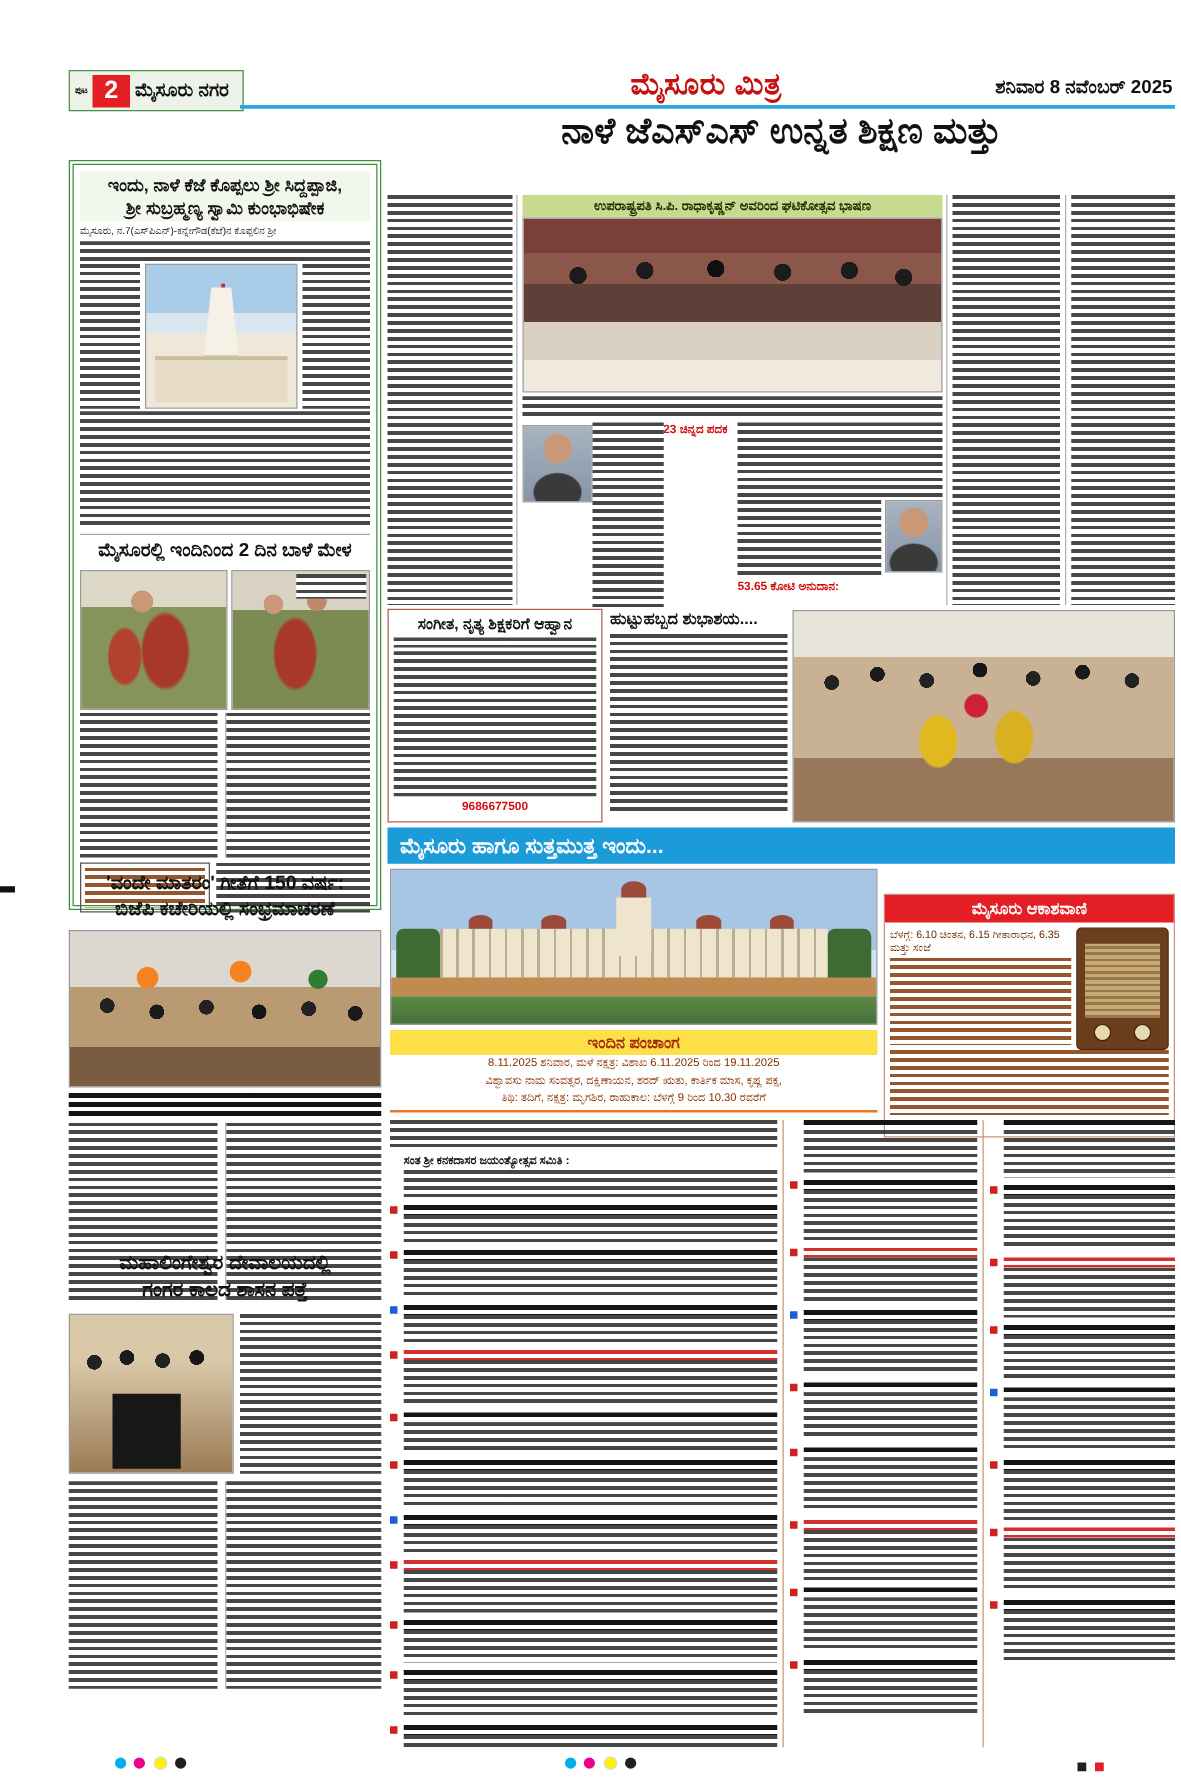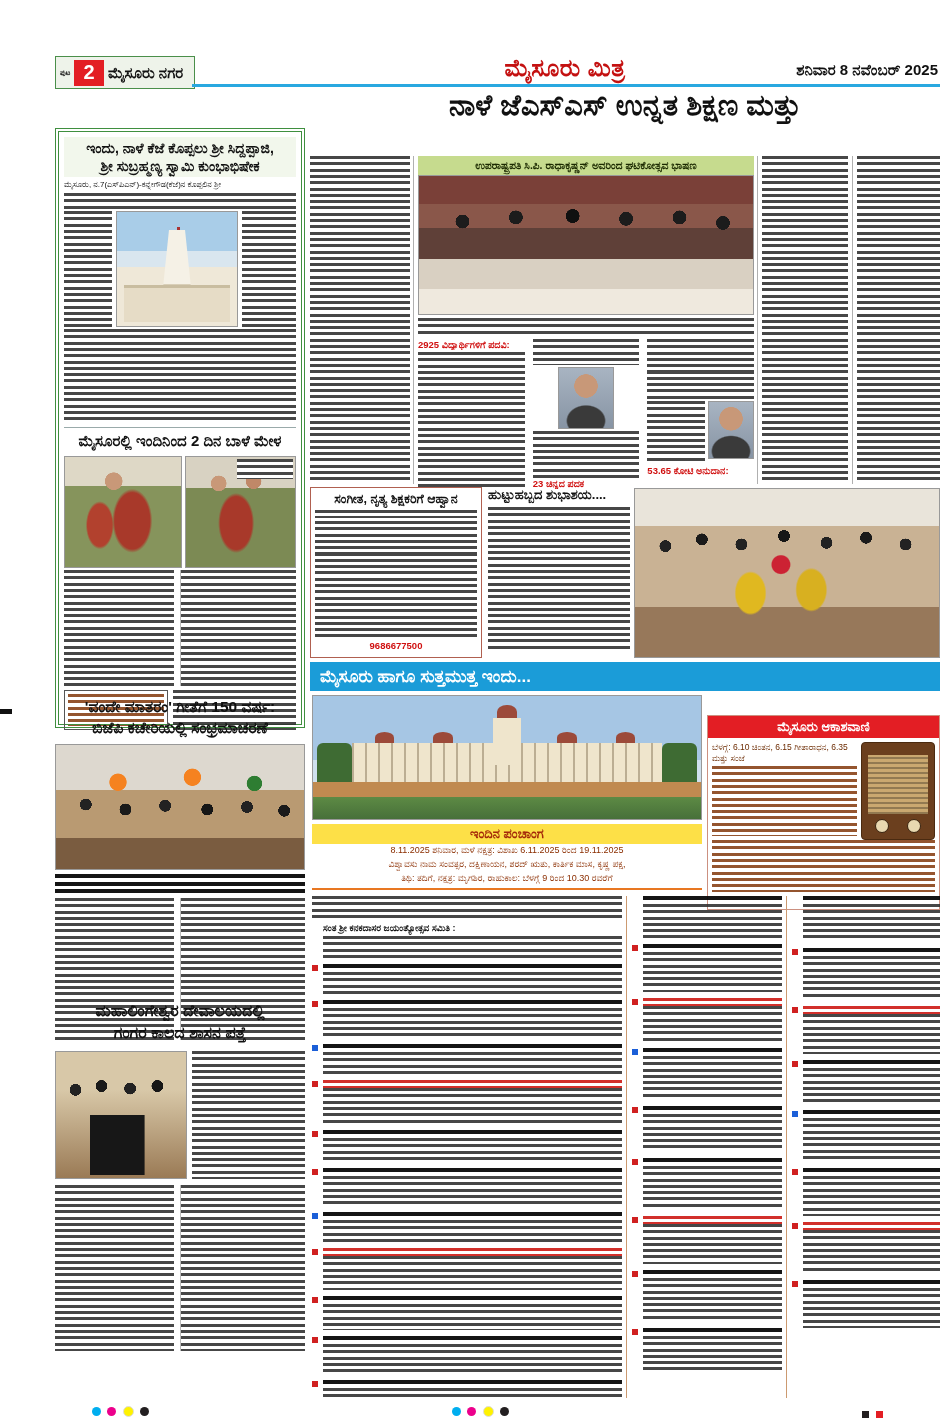--- a/index.html
+++ b/index.html
@@ -221,25 +221,21 @@
   </div>
 
   <div class="abs tx" style="left:310px;top:156px;width:100px;height:328px;"></div>
   <div class="abs vr" style="left:413px;top:156px;height:328px;"></div>
 
   <div class="abs" style="left:418px;top:156px;width:336px;">
     <div id="caption-bar">ಉಪರಾಷ್ಟ್ರಪತಿ ಸಿ.ಪಿ. ರಾಧಾಕೃಷ್ಣನ್ ಅವರಿಂದ ಘಟಿಕೋತ್ಸವ ಭಾಷಣ</div>
     <div class="ph dign" style="height:140px;"></div>
     <div class="tx" style="height:18px;margin:3px 0;"></div>
     <div style="display:flex;gap:8px;height:150px;">
-      <div style="flex:1;display:flex;flex-direction:column;">
-        <div class="redsub">2925 ವಿದ್ಯಾರ್ಥಿಗಳಿಗೆ ಪದವಿ:</div>
-        <div class="tx" style="flex:1;margin-top:2px;"></div>
-      </div>
-      <div style="flex:1;display:flex;flex-direction:column;justify-content:flex-end;">
+      <div style="flex:1;display:flex;flex-direction:row;justify-content:flex-end;">
         <div class="tx" style="height:26px;"></div>
         <div class="ph port" style="width:56px;height:62px;margin:2px auto;"></div>
         <div class="tx" style="flex:1;"></div>
         <div class="redsub">23 ಚಿನ್ನದ ಪದಕ</div>
       </div>
       <div style="flex:1;display:flex;flex-direction:column;">
         <div class="tx" style="height:62px;"></div>
         <div style="display:flex;gap:3px;height:60px;">
           <div class="tx" style="flex:1;"></div>
           <div class="ph port" style="width:46px;height:58px;"></div>

